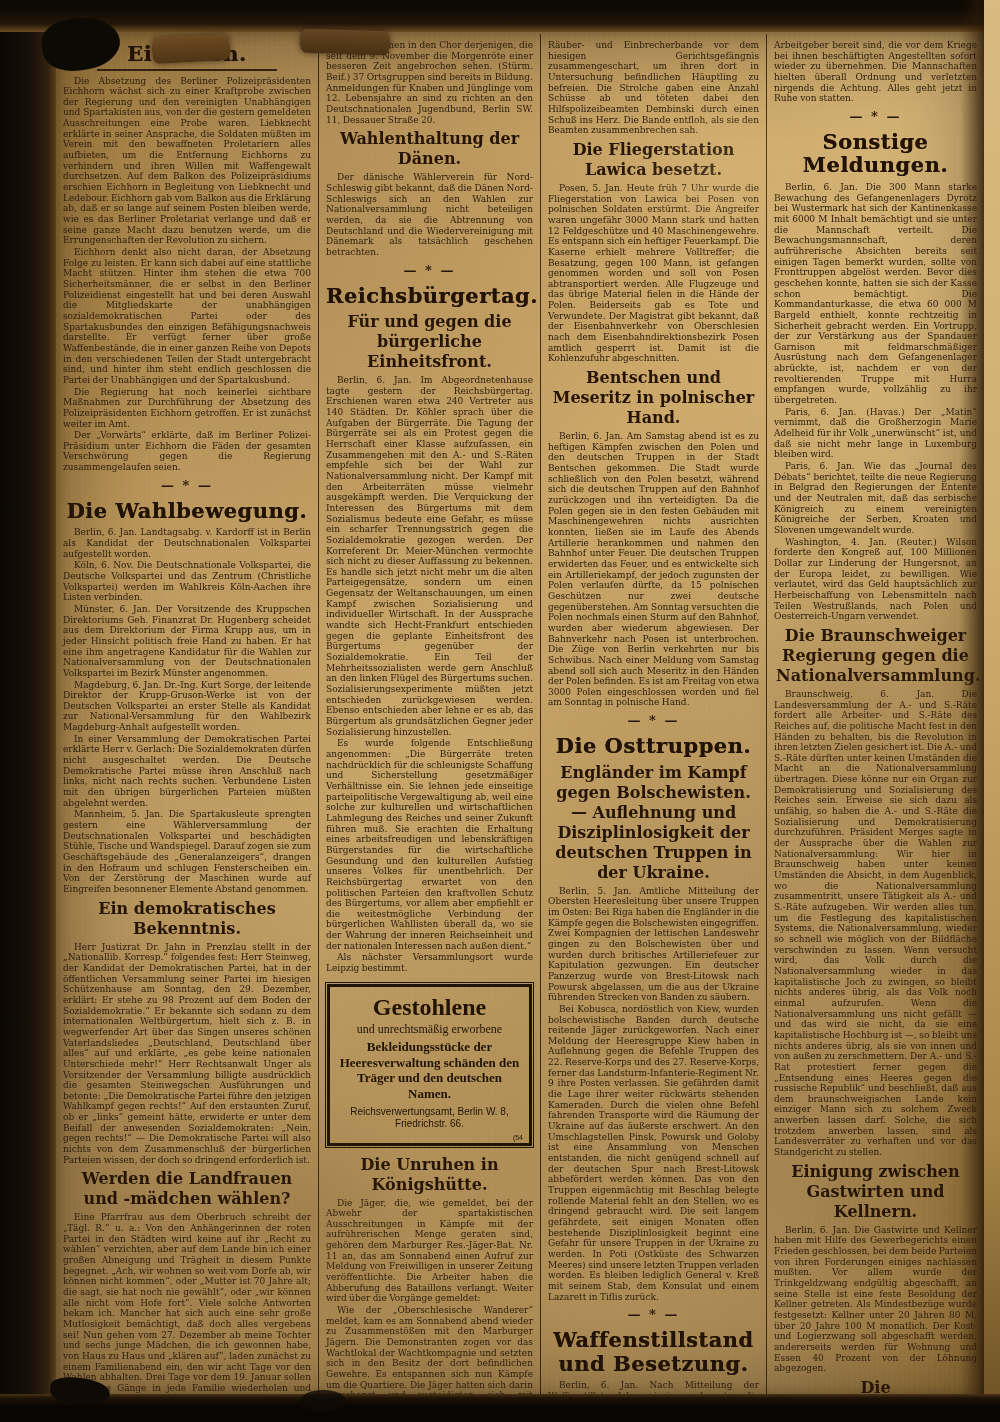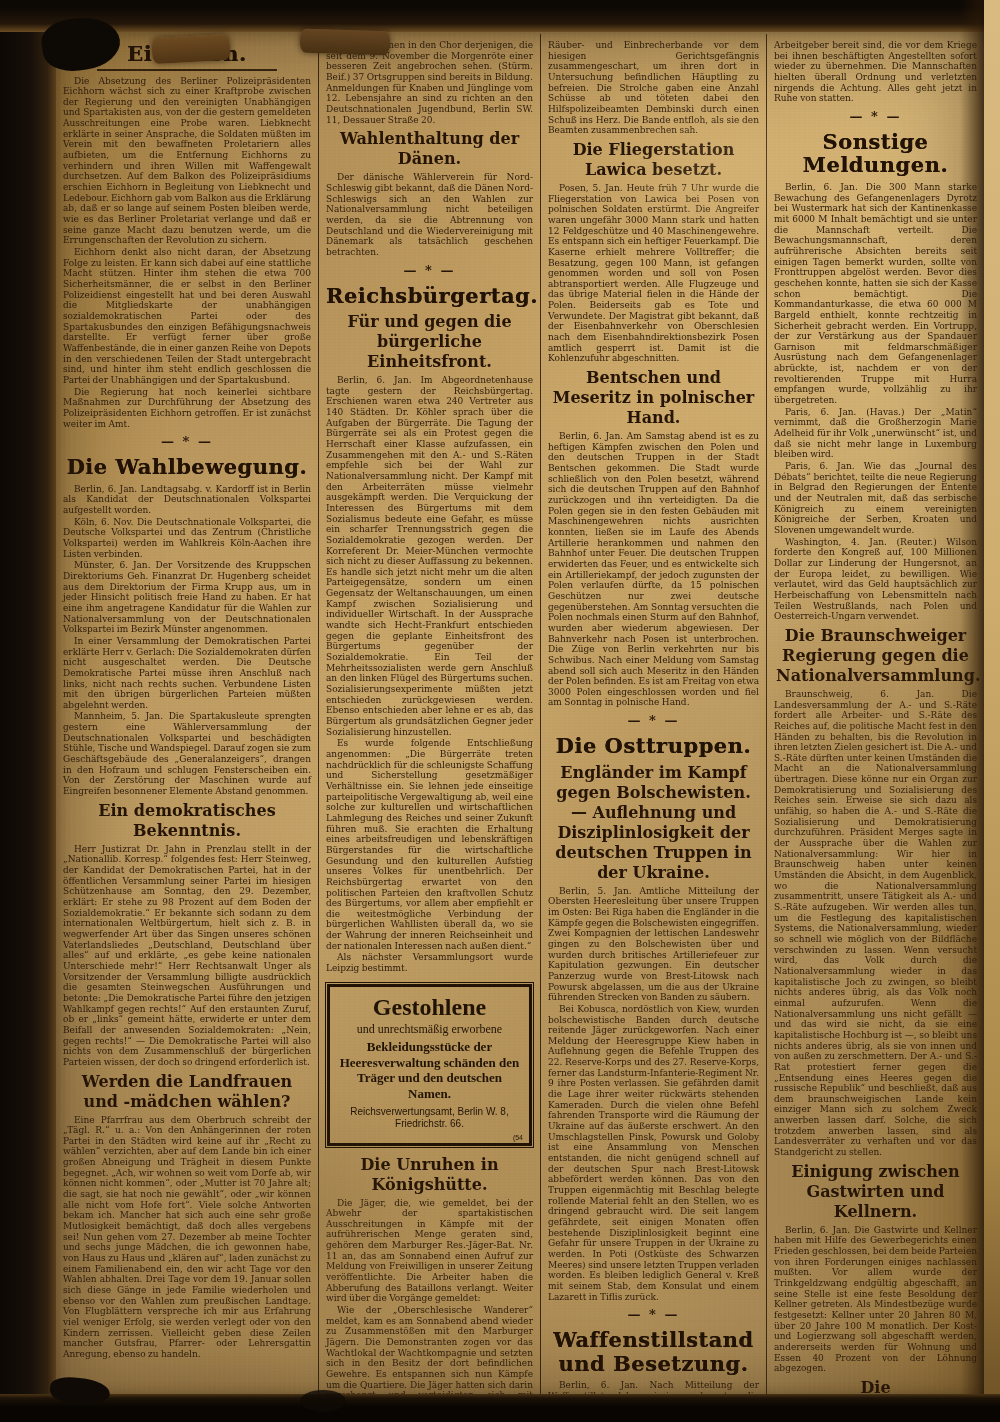--- a/index.html
+++ b/index.html
@@ -69,25 +69,27 @@
 <body>
 
 <div id="photo">
   <div id="paper">
     <div id="cols">
       <div class="col" id="c0">
           <div class="h1">Eichhorn.</div>
           <div class="p">Die Absetzung des Berliner Polizeipräsidenten Eichhorn wächst sich zu einer Kraftprobe zwischen der Regierung und den vereinigten Unabhängigen und Spartakisten aus, von der die gestern gemeldeten Ausschreitungen eine Probe waren. Liebknecht erklärte in seiner Ansprache, die Soldaten müßten im Verein mit den bewaffneten Proletariern alles aufbieten, um die Entfernung Eichhorns zu verhindern und ihren Willen mit Waffengewalt durchsetzen. Auf dem Balkon des Polizeipräsidiums erschien Eichhorn in Begleitung von Liebknecht und Ledebour. Eichhorn gab vom Balkon aus die Erklärung ab, daß er so lange auf seinem Posten bleiben werde, wie es das Berliner Proletariat verlange und daß er seine ganze Macht dazu benutzen werde, um die Errungenschaften der Revolution zu sichern.</div>
           <div class="p">Eichhorn denkt also nicht daran, der Absetzung Folge zu leisten. Er kann sich dabei auf eine stattliche Macht stützen. Hinter ihm stehen die etwa 700 Sicherheitsmänner, die er selbst in den Berliner Polizeidienst eingestellt hat und bei deren Auswahl die Mitgliedskarte der unabhängigen sozialdemokratischen Partei oder des Spartakusbundes den einzigen Befähigungsnachweis darstellte. Er verfügt ferner über große Waffenbestände, die in einer ganzen Reihe von Depots in den verschiedenen Teilen der Stadt untergebracht sind, und hinter ihm steht endlich geschlossen die Partei der Unabhängigen und der Spartakusbund.</div>
           <div class="p">Die Regierung hat noch keinerlei sichtbare Maßnahmen zur Durchführung der Absetzung des Polizeipräsidenten Eichhorn getroffen. Er ist zunächst weiter im Amt.</div>
+          <div class="p">Der „Vorwärts“ erklärte, daß im Berliner Polizei-Präsidium unter Eichhorn die Fäden der gesamten Verschwörung gegen die Regierung zusammengelaufen seien.</div>
           <div class="div">— * —</div>
           <div class="h1">Die Wahlbewegung.</div>
           <div class="p">Berlin, 6. Jan. Landtagsabg. v. Kardorff ist in Berlin als Kandidat der Deutschnationalen Volkspartei aufgestellt worden.</div>
           <div class="p">Köln, 6. Nov. Die Deutschnationale Volkspartei, die Deutsche Volkspartei und das Zentrum (Christliche Volkspartei) werden im Wahlkreis Köln-Aachen ihre Listen verbinden.</div>
           <div class="p">Münster, 6. Jan. Der Vorsitzende des Kruppschen Direktoriums Geh. Finanzrat Dr. Hugenberg scheidet aus dem Direktorium der Firma Krupp aus, um in jeder Hinsicht politisch freie Hand zu haben. Er hat eine ihm angetragene Kandidatur für die Wahlen zur Nationalversammlung von der Deutschnationalen Volkspartei im Bezirk Münster angenommen.</div>
+          <div class="p">Magdeburg, 6. Jan. Dr.-Ing. Kurt Sorge, der leitende Direktor der Krupp-Gruson-Werke ist von der Deutschen Volkspartei an erster Stelle als Kandidat zur National-Versammlung für den Wahlbezirk Magdeburg-Anhalt aufgestellt worden.</div>
           <div class="p">In einer Versammlung der Demokratischen Partei erklärte Herr v. Gerlach: Die Sozialdemokraten dürfen nicht ausgeschaltet werden. Die Deutsche Demokratische Partei müsse ihren Anschluß nach links, nicht nach rechts suchen. Verbundene Listen mit den übrigen bürgerlichen Parteien müßten abgelehnt werden.</div>
           <div class="p">Mannheim, 5. Jan. Die Spartakusleute sprengten gestern eine Wählerversammlung der Deutschnationalen Volkspartei und beschädigten Stühle, Tische und Wandspiegel. Darauf zogen sie zum Geschäftsgebäude des „Generalanzeigers“, drangen in den Hofraum und schlugen Fensterscheiben ein. Von der Zerstörung der Maschinen wurde auf Eingreifen besonnener Elemente Abstand genommen.</div>
           <div class="h2">Ein demokratisches Bekenntnis.</div>
           <div class="p">Herr Justizrat Dr. Jahn in Prenzlau stellt in der „Nationallib. Korresp.“ folgendes fest: Herr Steinweg, der Kandidat der Demokratischen Partei, hat in der öffentlichen Versammlung seiner Partei im hiesigen Schützenhause am Sonntag, den 29. Dezember, erklärt: Er stehe zu 98 Prozent auf dem Boden der Sozialdemokratie.“ Er bekannte sich sodann zu dem internationalen Weltbürgertum, hielt sich z. B. in wegwerfender Art über das Singen unseres schönen Vaterlandsliedes „Deutschland, Deutschland über alles“ auf und erklärte, „es gebe keine nationalen Unterschiede mehr!“ Herr Rechtsanwalt Unger als Vorsitzender der Versammlung billigte ausdrücklich die gesamten Steinwegschen Ausführungen und betonte: „Die Demokratische Partei führe den jetzigen Wahlkampf gegen rechts!“ Auf den erstaunten Zuruf, ob er „links“ gemeint hätte, erwiderte er unter dem Beifall der anwesenden Sozialdemokraten: „Nein, gegen rechts!“ — Die Demokratische Partei will also nichts von dem Zusammenschluß der bürgerlichen Parteien wissen, der doch so dringend erforderlich ist.</div>
           <div class="h2">Werden die Landfrauen und -mädchen wählen?</div>
           <div class="p">Eine Pfarrfrau aus dem Oberbruch schreibt der „Tägl. R.“ u. a.: Von den Anhängerinnen der roten Partei in den Städten wird keine auf ihr „Recht zu wählen“ verzichten, aber auf dem Lande bin ich einer großen Abneigung und Trägheit in diesem Punkte begegnet. „Ach, wir wohnen so weit vom Dorfe ab, wir können nicht kommen“, oder „Mutter ist 70 Jahre alt; die sagt, sie hat noch nie gewählt“, oder „wir können alle nicht vom Hofe fort“. Viele solche Antworten bekam ich. Mancher hat sich auch eine sehr große Mutlosigkeit bemächtigt, daß doch alles vergebens sei! Nun gehen vom 27. Dezember ab meine Tochter und sechs junge Mädchen, die ich gewonnen habe, von Haus zu Haus und „klären auf“, laden zunächst zu einem Familienabend ein, den wir acht Tage vor den Wahlen abhalten. Drei Tage vor dem 19. Januar sollen sich diese Gänge in jede Familie wiederholen und ebenso vor den Wahlen zum preußischen Landtage. Von Flugblättern verspreche ich mir aus Erfahrung viel weniger Erfolg, sie werden verlegt oder von den Kindern zerrissen. Vielleicht geben diese Zeilen mancher Gutsfrau, Pfarrer- oder Lehrersgattin Anregung, ebenso zu handeln.</div>
         </div>
       <div class="col" id="c1">
           <div class="pc">nicht einstimmen in den Chor derjenigen, die seit dem 9. November die Morgenröte einer besseren Zeit angebrochen sehen. (Stürm. Beif.) 37 Ortsgruppen sind bereits in Bildung. Anmeldungen für Knaben und Jünglinge vom 12. Lebensjahre an sind zu richten an den Deutschnationalen Jugendbund, Berlin SW. 11, Dessauer Straße 20.</div>
           <div class="h2">Wahlenthaltung der Dänen.</div>

